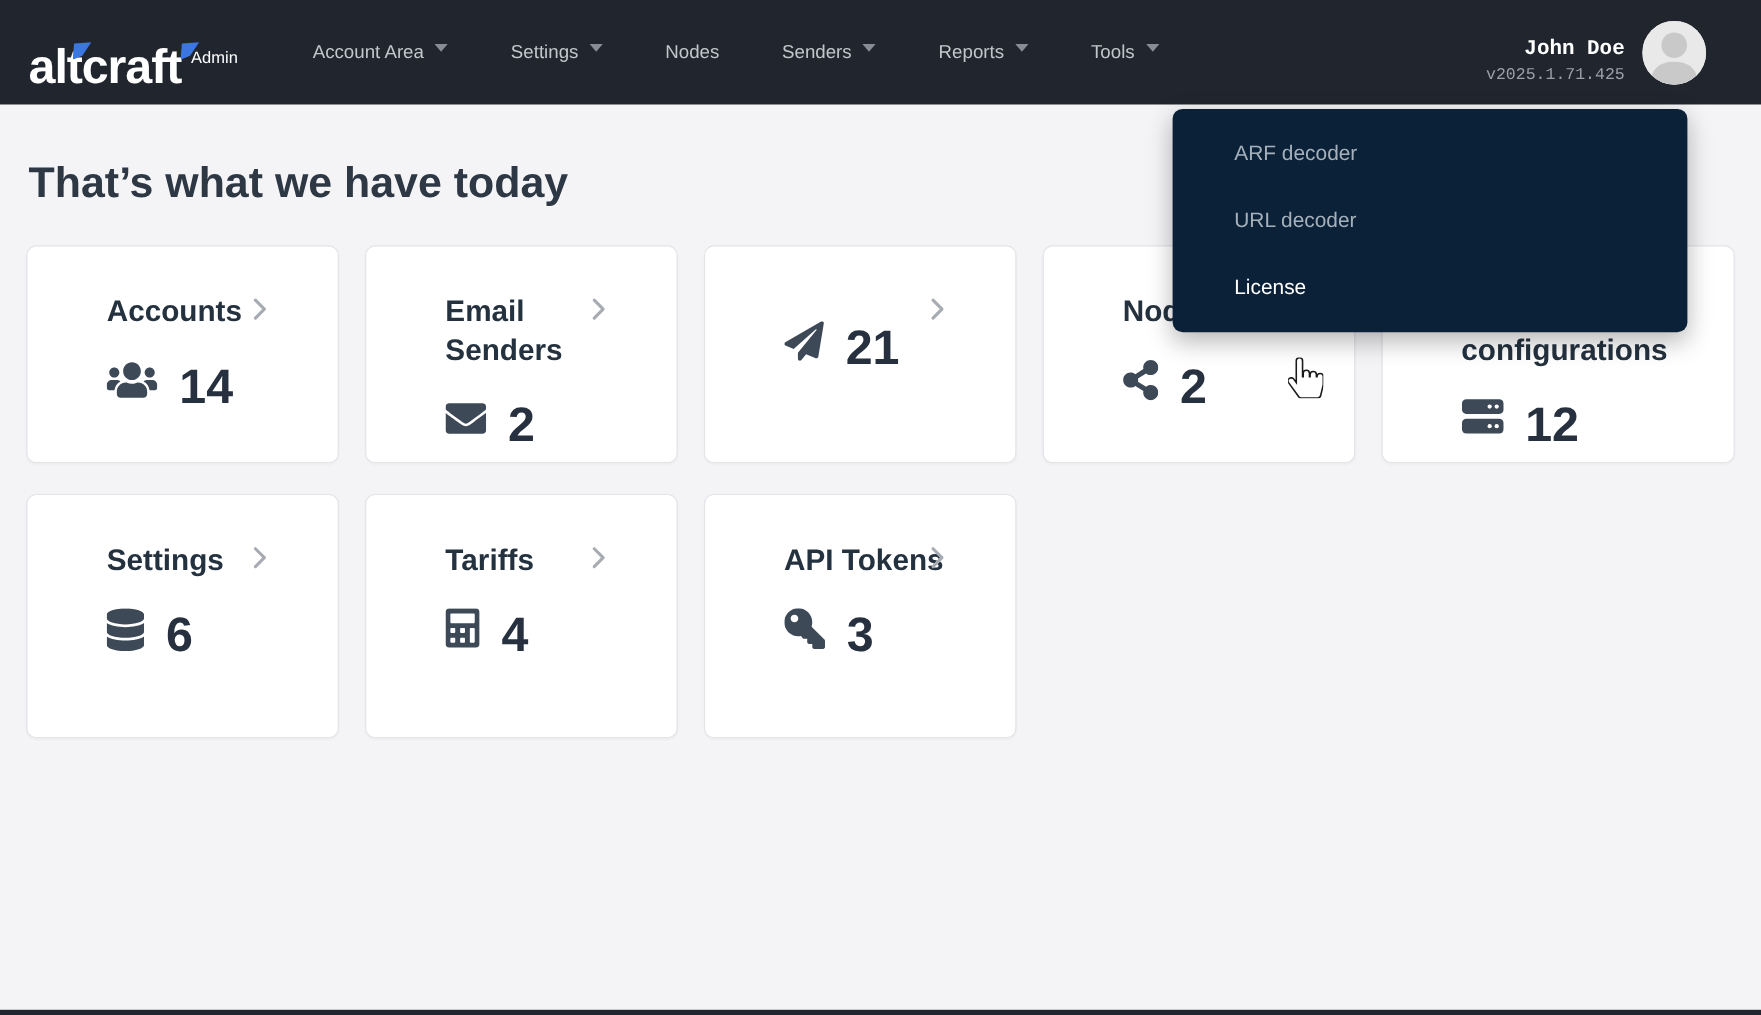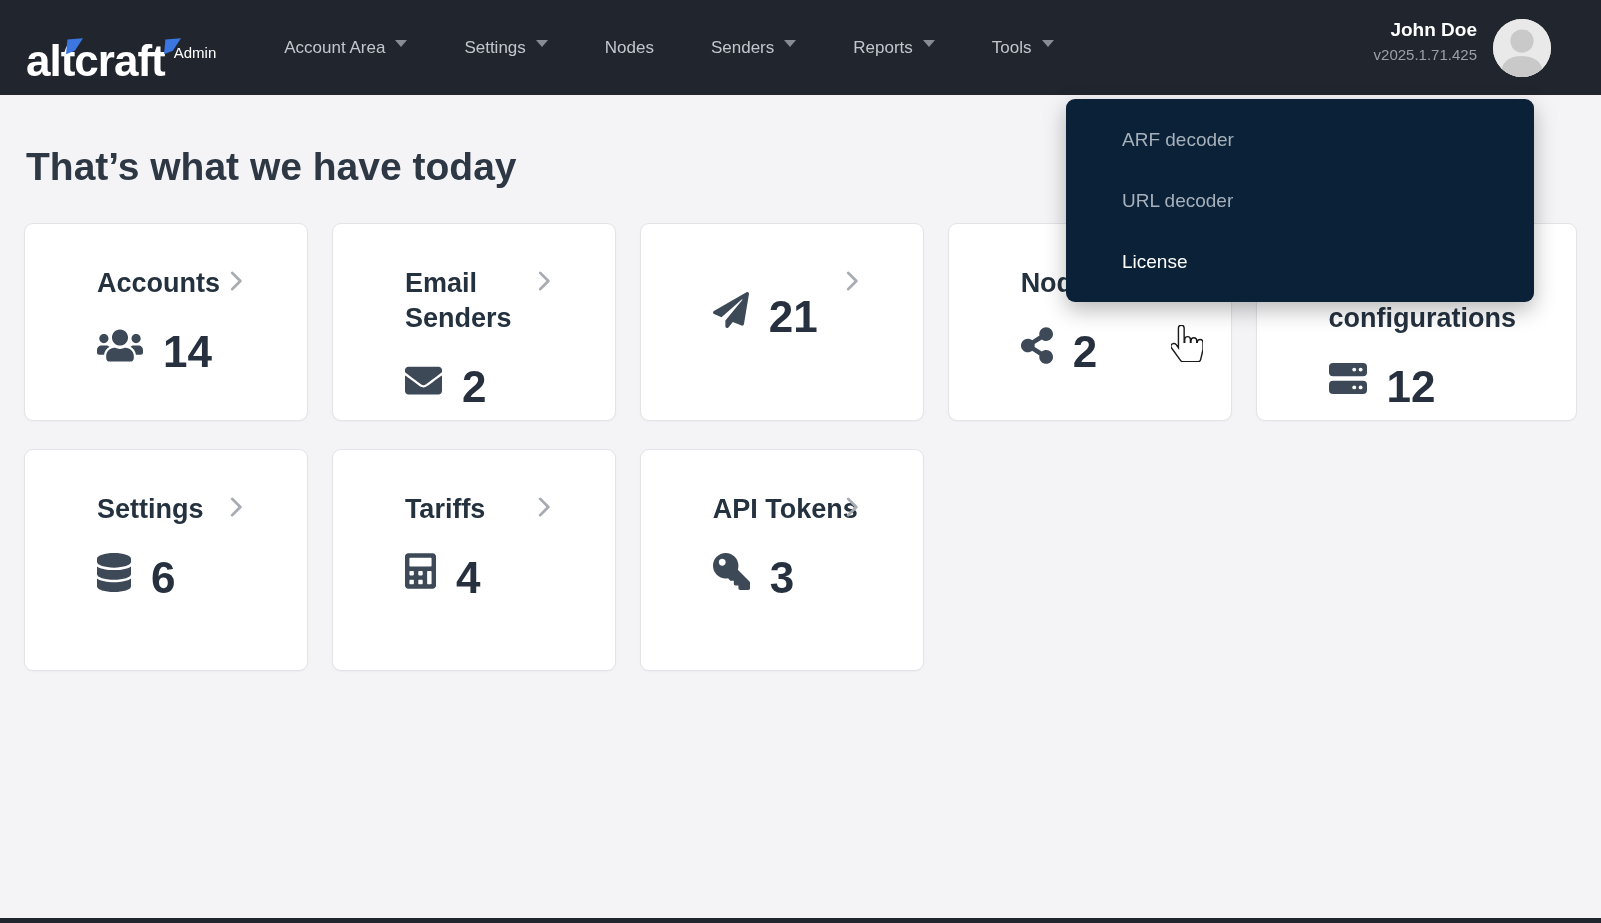--- a/index.html
+++ b/index.html
@@ -40,21 +40,21 @@
     display: flex; align-items: flex-start; gap: 10px;
     color: #c3c7cd; font-size: 17px; cursor: pointer; white-space: nowrap;
   }
   .caret-down {
     width: 0; height: 0;
     border-left: 6px solid transparent; border-right: 6px solid transparent;
     border-top: 7px solid #878d96;
     margin-top: 2px;
   }
 
-  .user-block { margin-left: auto; display: flex; align-items: flex-start; gap: 16px; }
+  .user-block { margin-left: auto; display: flex; align-items: flex-end; gap: 16px; font-family: Liberation Mono, monospace; }
   .user-text { text-align: right; }
   .user-name { color: #ffffff; font-weight: 700; font-size: 19px; }
   .user-version { color: #9aa0a8; font-size: 15px; margin-top: 5px; }
   .avatar {
     width: 58px; height: 58px; border-radius: 50%;
     background: #e9e9e9; overflow: hidden; flex: 0 0 auto;
   }
 
   
   .tools-dropdown {

